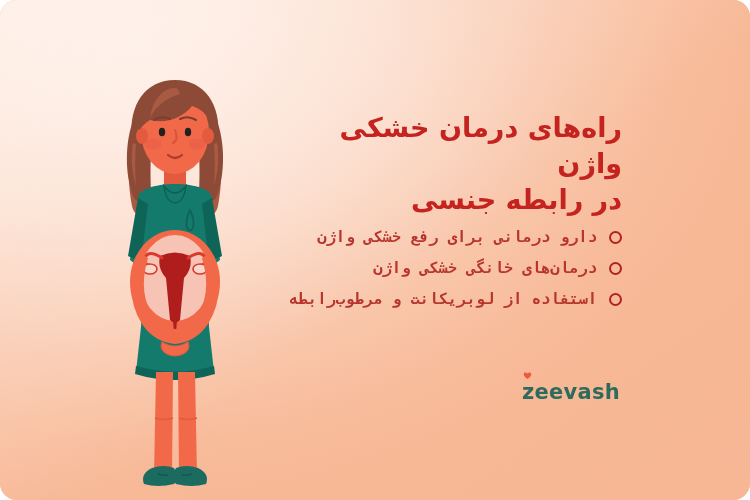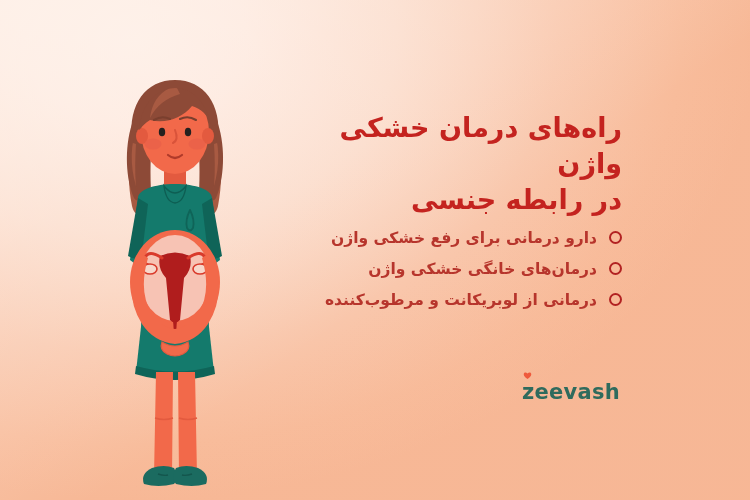--- a/index.html
+++ b/index.html
@@ -3,20 +3,21 @@
 <meta charset="utf-8">
 <style>
   html,body{margin:0;padding:0;}
   body{
     width:750px;height:500px;overflow:hidden;
     font-family:"DejaVu Sans","Liberation Sans",sans-serif;
   }
   #poster{
     position:relative;width:750px;height:500px;overflow:hidden;
     background:#f8bc9b;
+    border-radius:17px;
   }
   
   .bg-base{position:absolute;inset:0;background:#f9bf9f;}
   .bg-glow{
     position:absolute;inset:0;
     background:radial-gradient(ellipse 620px 460px at 18% 8%,
         #fdeee6 0%, #fde9df 18%, #fbdccb 42%, #f9c7ac 68%, #f8bc9b 88%, #f7b896 100%);
   }
   .bg-glow2{
     position:absolute;inset:0;
@@ -29,21 +30,21 @@
     direction:rtl;text-align:right;
   }
   .title{
     position:absolute;right:118px;top:110px;width:352px;
     color:#c4231f;
     font-size:27px;line-height:36px;font-weight:bold;
     letter-spacing:-0.2px;
     white-space:pre-line;
   }
   .bullets{
-    position:absolute;right:118px;top:222px;width:352px;
+    position:absolute;right:118px;top:222px;width:352px;font-family:Liberation Mono, monospace;
   }
   .bullet-row{
     display:flex;flex-direction:row;align-items:center;justify-content:flex-start;
     height:31px;
   }
   .bullet-marker{
     flex:0 0 auto;
     width:9px;height:9px;border-radius:50%;
     border:2.6px solid #b22222;
     background:transparent;
@@ -185,21 +186,21 @@
         <span class="bullet-text">دارو درمانی برای رفع خشکی واژن</span>
       </div>
 
       <div class="bullet-row">
         <span class="bullet-marker"></span>
         <span class="bullet-text">درمان‌های خانگی خشکی واژن</span>
       </div>
 
       <div class="bullet-row">
         <span class="bullet-marker"></span>
-        <span class="bullet-text">درمانی از لوبریکانت و مرطوب‌کننده</span>
+        <span class="bullet-text">استفاده از لوبریکانت و مرطوب‌رابطه</span>
       </div>
 
     </div>
 
     <div class="logo">
       <span class="logo-word">zeevash</span>
       <span class="logo-heart">
         <svg viewBox="0 0 10 10" xmlns="http://www.w3.org/2000/svg">
           <path d="M5 9 C1.4 6.3 0.4 4.6 0.9 3 C1.4 1.5 3.4 1.1 5 2.9 C6.6 1.1 8.6 1.5 9.1 3 C9.6 4.6 8.6 6.3 5 9 Z" fill="#ef5a3c"></path>
         </svg>

